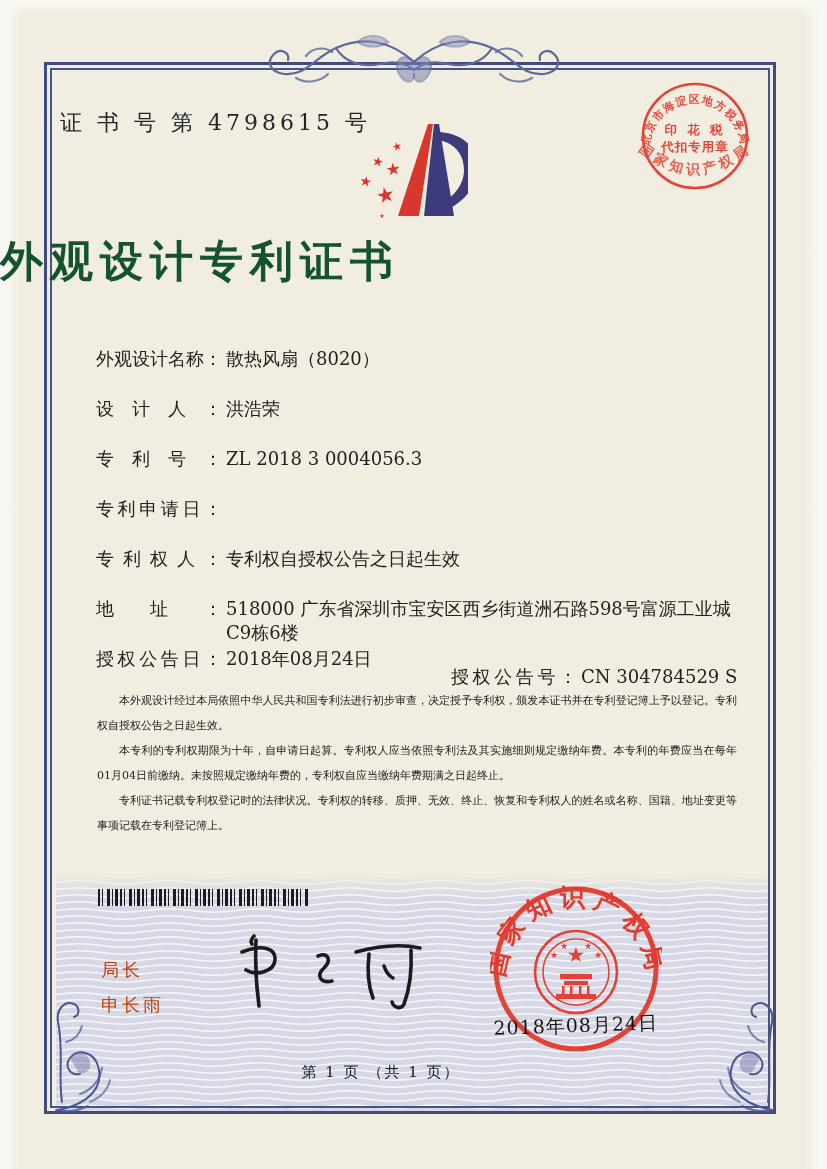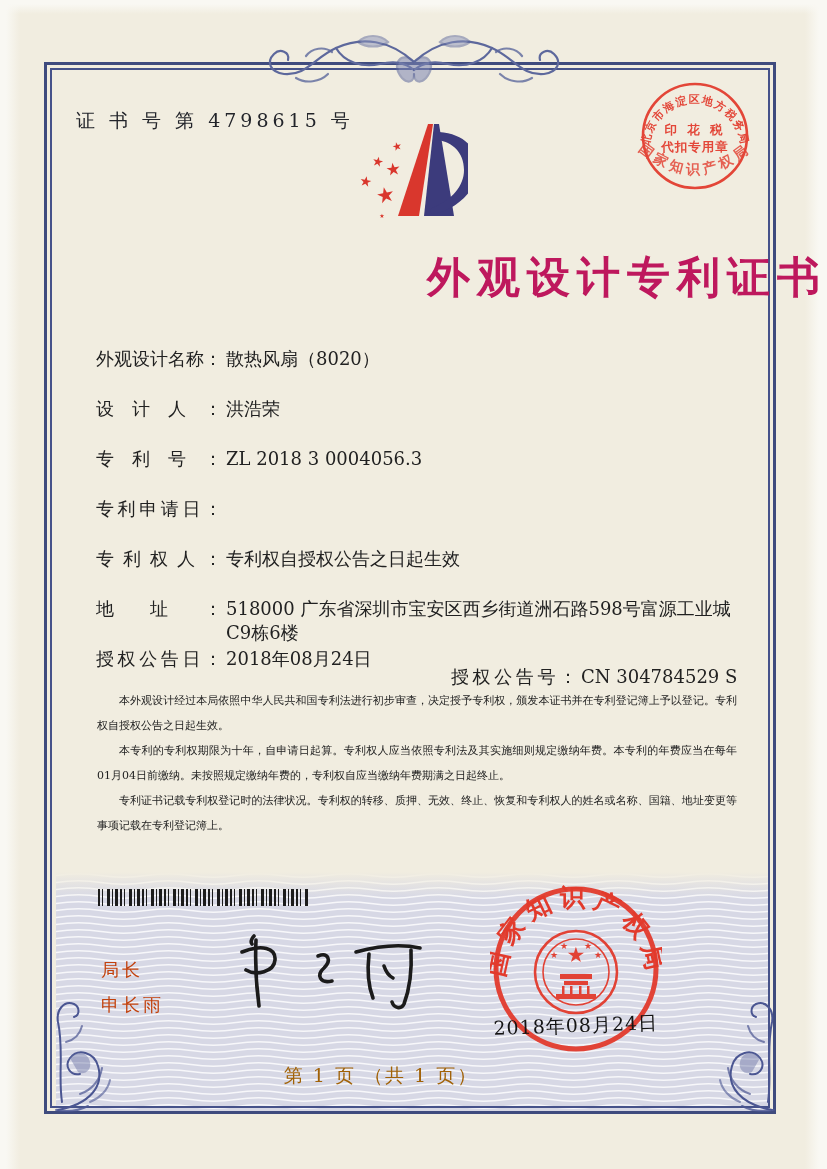--- a/index.html
+++ b/index.html
@@ -18,27 +18,27 @@
   
   .frame { position:absolute; left:44px; top:62px; width:732px; height:1052px;
            border:3px solid #3f4b7e; }
   .frame-inner { position:absolute; inset:3px; border:2px solid #46528a; }
 
   
   .band { position:absolute; left:56px; top:872px; width:714px; height:240px; }
   .band-fade { position:absolute; left:56px; top:872px; width:714px; height:26px;
                background:linear-gradient(180deg,#f1ede0 0,rgba(241,237,224,0) 100%); }
 
-  .cert-no { position:absolute; left:76px; top:108px; font-size:19px;
+  .cert-no { position:absolute; left:60px; top:108px; font-size:22px;
              letter-spacing:4px; color:#22242a; }
 
   .logo { position:absolute; left:336px; top:118px; }
 
-  .title { position:absolute; left:0; top:233px; width:827px; text-align:right;
-           font-size:43px; font-weight:bold; letter-spacing:7px; color:#be185d;margin-top:16px; }
+  .title { position:absolute; left:0; top:233px; width:827px; text-align:left;
+           font-size:43px; font-weight:bold; letter-spacing:7px; color:#14532d; }
 
   .fields { position:absolute; left:96px; top:347px; width:644px;
             font-size:18px; line-height:24px; color:#212121; }
   .frow { display:flex; margin-bottom:26px; }
   .frow.addr { margin-bottom:2px; }
   .flabel { flex:0 0 7em; text-align:justify; text-align-last:justify; }
   .fvalue { flex:1; margin-left:4px; }
   .grant-row { display:flex; }
   .gleft { display:flex; width:355px; }
   .gright { display:flex; flex:1;margin-top:18px; }
@@ -62,21 +62,21 @@
 
   .seal { position:absolute; left:490px; top:882px; }
   .tax-stamp { position:absolute; left:636px; top:79px; opacity:.93; }
 
   .flourish { position:absolute; left:262px; top:20px; }
   .corner { position:absolute; }
   .corner.left { left:50px; top:984px; }
   .corner.right { left:712px; top:984px; transform:scaleX(-1); }
 
   .footer { position:absolute; left:0; top:1063px; width:762px; text-align:center;
-            font-size:19px; letter-spacing:2px; color:#a16207; }
+            font-size:15px; letter-spacing:2px; color:#0f172a; }
 </style>
 </head>
 <body>
 
 <svg class="band" width="714" height="240" viewBox="0 0 714 240">
   <defs>
     <pattern id="wv" width="90" height="7" patternUnits="userSpaceOnUse">
       <path d="M0 3.5 Q 22.5 0 45 3.5 T 90 3.5" stroke="#ffffff" stroke-width="1.3" fill="none" opacity="0.8"></path>
     </pattern>
   </defs>

